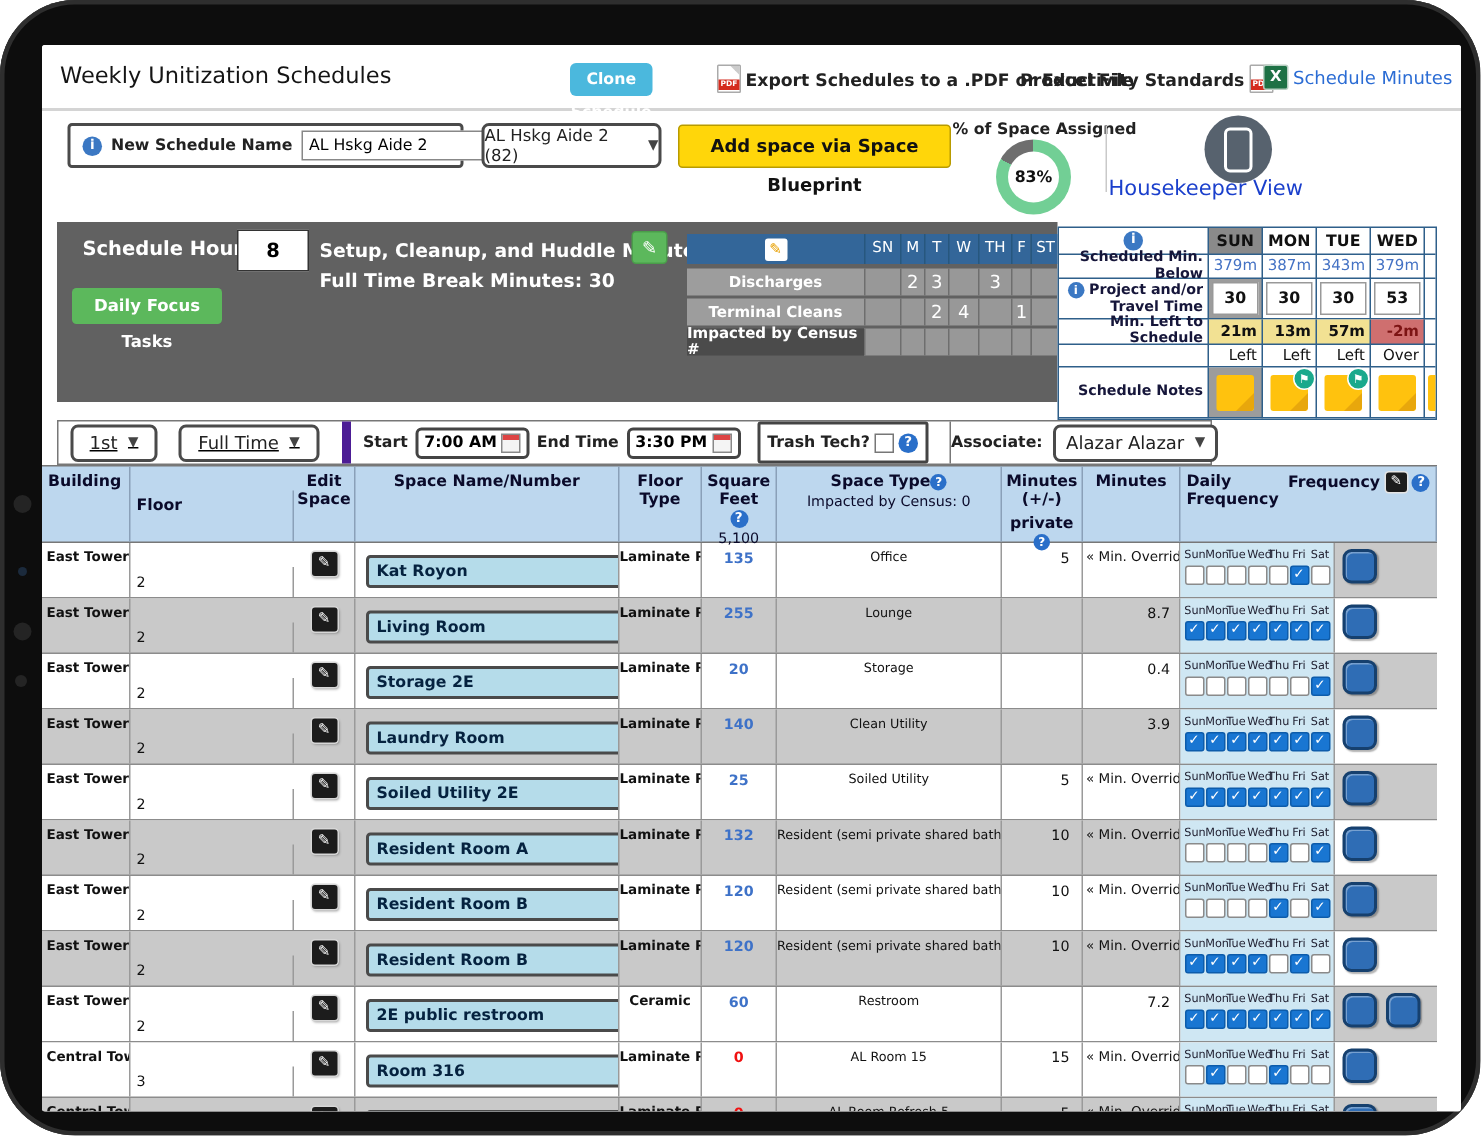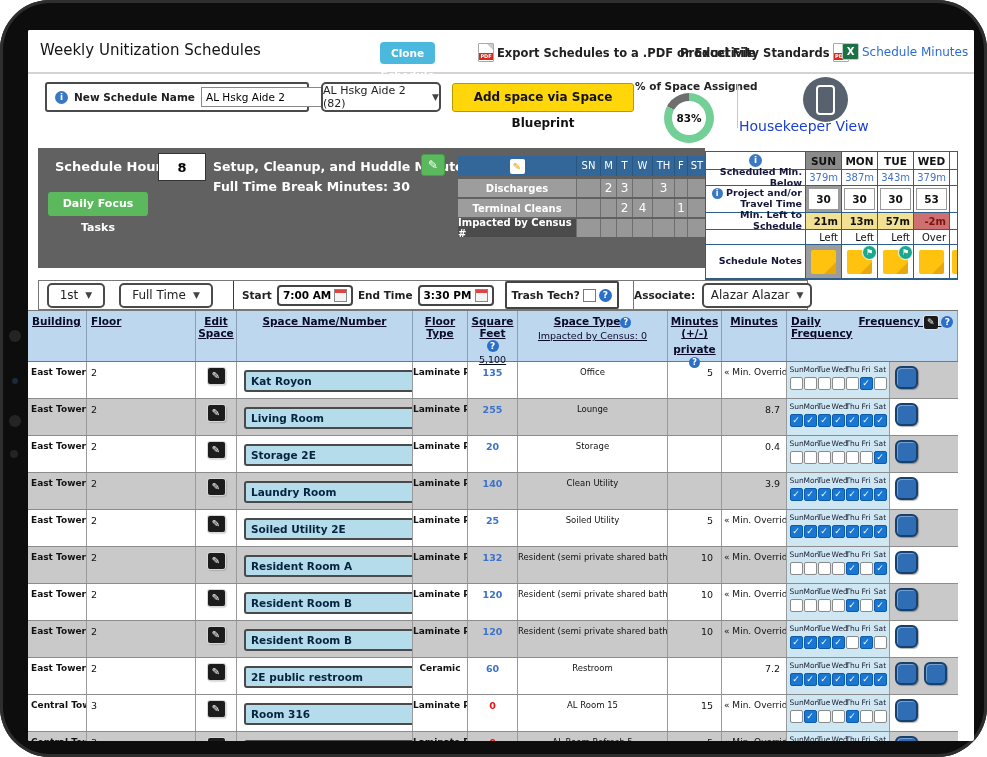--- a/index.html
+++ b/index.html
@@ -72,45 +72,45 @@
   .s-cell.yellow{background:#f2e193;font-weight:bold;}
   .s-cell.redbg{background:#cf6f6f;color:#7c1414;font-weight:bold;}
   .s-cell.center{justify-content:center;padding-right:0;}
   .sum-input{width:29px;height:20px;background:#fff;border:1px solid #999;font-size:10.5px;font-weight:bold;text-align:center;line-height:20px;}
   .note{width:25px;height:24px;background:#ffc20e;border-radius:2px;position:relative;cursor:pointer;}
   .note::after{content:"";position:absolute;right:0;bottom:0;border:6px solid #e8a70c;border-top-color:transparent;border-left-color:transparent;border-bottom-right-radius:3px;}
   .flag{position:absolute;top:-5px;right:-5px;width:13px;height:13px;border-radius:50%;background:#1aa98c;border:1px solid #fff;color:#fff;font-size:8px;line-height:13px;text-align:center;}
 
   
   .shiftbar{position:absolute;left:10px;top:250px;width:770px;height:30px;border:1px solid #777;box-sizing:border-box;display:flex;align-items:center;background:#fff;}
-  .sb-sec1{width:195px;flex:none;display:flex;align-items:center;gap:14px;padding-left:8px;box-sizing:border-box;height:100%;border-right:1px solid #4c1d95;}
+  .sb-sec1{width:195px;flex:none;display:flex;align-items:center;gap:14px;padding-left:8px;box-sizing:border-box;height:100%;border-right:6px solid #4c1d95;text-decoration:underline;}
   .sb-sec2{width:400px;flex:none;display:flex;align-items:center;gap:5px;padding:0 8px;box-sizing:border-box;height:100%;border-right:1px solid #777;}
   .sb-sec3{flex:1;display:flex;align-items:center;justify-content:flex-start;gap:7px;height:100%;}
   .dd-shift{width:58px;height:25px;font-size:12px;}
   .dd-emp{width:94px;height:25px;font-size:12px;}
   .dd-assoc{width:110px;height:25px;font-size:12px;}
   .t-lbl{font-size:10.5px;font-weight:bold;color:#222;white-space:nowrap;}
   .t-inp{width:76px;height:21px;border:2px solid #444;border-radius:4px;display:flex;align-items:center;justify-content:space-between;padding:0 4px;box-sizing:border-box;font-size:10.5px;font-weight:bold;cursor:text;}
   .cal{width:11px;height:11px;border:1px solid #888;background:linear-gradient(#d44 0 3px,#f4f4f4 3px);flex:none;}
   .trash-box{height:24px;border:2px solid #444;border-radius:2px;display:flex;align-items:center;gap:3px;padding:0 5px;margin-left:6px;}
   .cb-plain{width:11px;height:11px;border:1px solid #777;background:#fff;display:inline-block;cursor:pointer;}
   .ico-q{display:inline-block;width:13px;height:13px;border-radius:50%;background:#2a6fc9;color:#fff;font-size:9px;font-weight:bold;text-align:center;line-height:13px;flex:none;}
 
   
   .grid{position:absolute;left:0;top:280px;width:930px;height:431px;overflow:hidden;}
   .ghead{display:flex;height:52px;background:#bdd7ee;border-top:1px solid #777;border-bottom:1px solid #777;box-sizing:border-box;}
-  .gh{border-right:1px solid #8aa0b8;box-sizing:border-box;font-size:10.5px;font-weight:bold;color:#0a0a2a;padding-top:4px;text-align:center;text-decoration:underline;}
+  .gh{border-right:1px solid #8aa0b8;box-sizing:border-box;font-size:10.5px;font-weight:bold;color:#0a0a2a;padding-top:4px;text-align:center;}
   .gh.left{text-align:left;padding-left:4px;}
   .ghsub{font-size:9.5px;font-weight:normal;margin-top:2px;}
   .gbody{height:379px;overflow:hidden;}
   .grow{display:flex;height:37px;background:#fff;border-bottom:1px solid #8c8c8c;box-sizing:border-box;}
   .grow.gray{background:#c9c9c9;}
   .gc{border-right:1px solid #9a9a9a;box-sizing:border-box;font-size:9.5px;color:#111;padding-top:5px;overflow:hidden;}
   .col-building{width:59px;flex:none;}
-  .col-floor{width:109px;flex:none;}
+  .col-floor{width:109px;flex:none;margin-top:16px;}
   .col-edit{width:41px;flex:none;}
   .col-name{width:176px;flex:none;}
   .col-ftype{width:55px;flex:none;}
   .col-sqft{width:50px;flex:none;}
   .col-stype{width:150px;flex:none;}
   .col-ovr{width:54px;flex:none;}
   .col-min{width:65px;flex:none;}
   .col-freq{width:103px;flex:none;}
   .col-daily{width:68px;flex:none;border-right:none;}
   .cell-building{font-weight:bold;font-size:9px;padding-left:3px;white-space:nowrap;}

